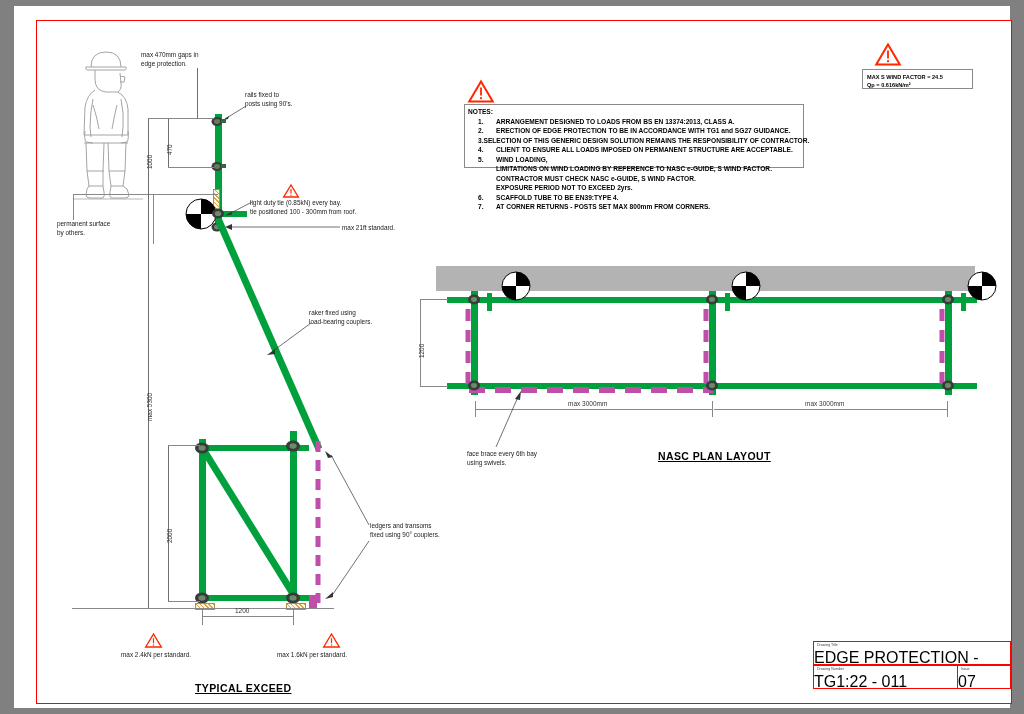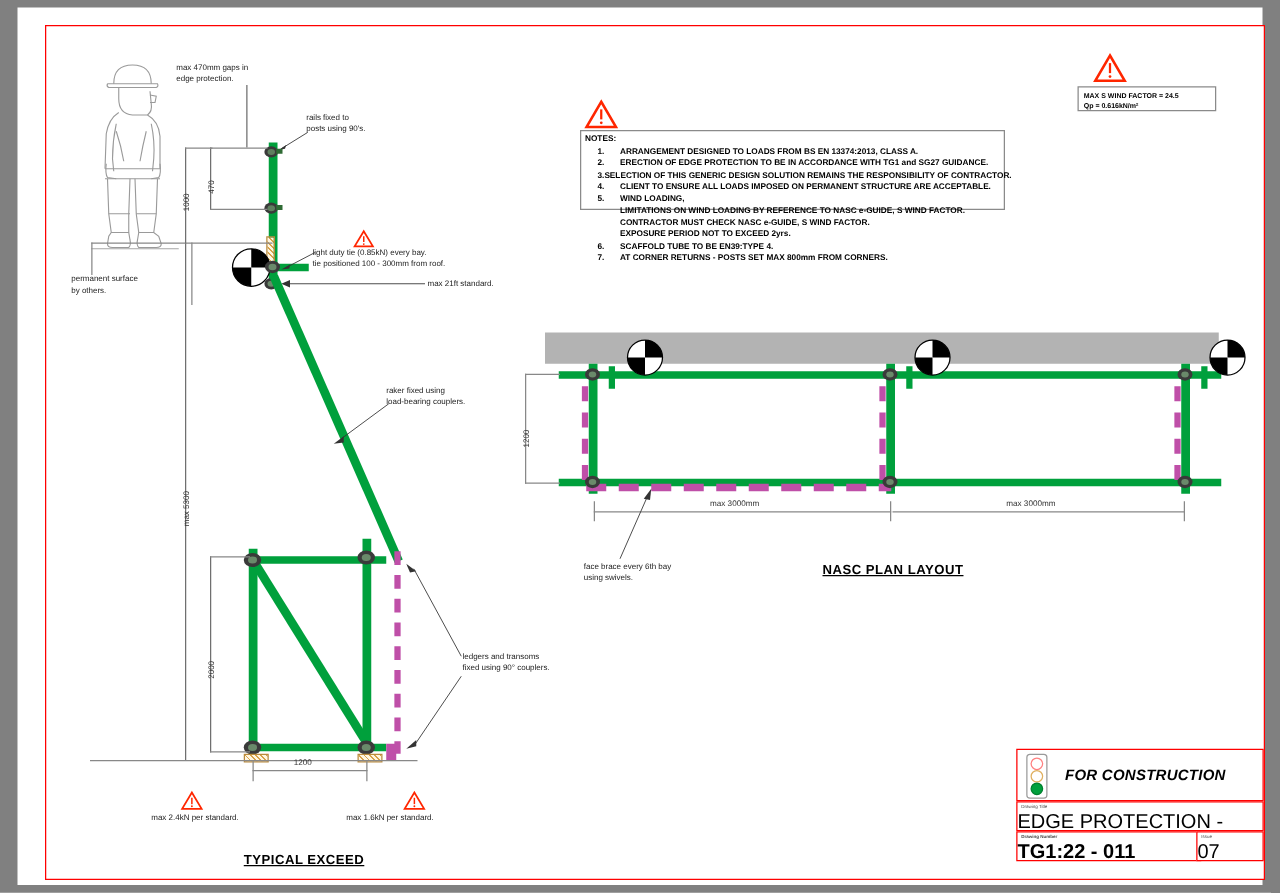--- a/index.html
+++ b/index.html
@@ -430,38 +430,27 @@
 using swivels.</div>
   <div class="abs" style="left:455px;top:370px;">
     <svg width="34" height="58">
           <line x1="4" y1="56" x2="26" y2="6" stroke="#333" stroke-width="0.7"></line>
           <polygon points="29,0 23,8 28,9" fill="#333"></polygon>
         </svg>
   </div>
 
   <div class="abs title-u" style="left:621px;top:429px;">NASC PLAN LAYOUT</div>
 
-  <div class="abs tb" style="left:776px;top:578px;width:198px;height:42px;">
-    <div class="abs" style="left:7px;top:3px;">
-      <svg width="17" height="36" viewBox="0 0 17 36">
-        <rect x="0.5" y="0.5" width="16" height="35" rx="2.5" fill="#fff" stroke="#9a9a9a" stroke-width="1"></rect>
-        <circle cx="8.5" cy="8" r="4.6" fill="#ffffff" stroke="#ff8080" stroke-width="1"></circle>
-        <circle cx="8.5" cy="18" r="4.6" fill="#ffffff" stroke="#e0b060" stroke-width="1"></circle>
-        <circle cx="8.5" cy="28" r="4.6" fill="#00A03C" stroke="#00802f" stroke-width="1"></circle>
-      </svg>
-    </div>
-    <div class="abs fc" style="left:38px;top:13px;">FOR CONSTRUCTION</div>
-  </div>
 
   <div class="abs tb" style="left:776px;top:620px;width:198px;height:24px;">
     <div class="abs tb-lbl" style="left:3px;top:1px;">Drawing Title</div>
     <div class="abs tb-val" style="left:0;top:7px;width:198px;">EDGE PROTECTION - STYLE 11</div>
   </div>
 
-  <div class="abs tb" style="left:776px;top:644px;width:148px;height:24px;font-weight:bold;">
+  <div class="abs tb" style="left:776px;top:644px;width:148px;height:24px;">
     <div class="abs tb-lbl" style="left:3px;top:1px;">Drawing Number</div>
     <div class="abs tb-val" style="left:0;top:7px;width:144px;">TG1:22 - 011</div>
   </div>
   <div class="abs tb" style="left:920px;top:644px;width:54px;height:24px;">
     <div class="abs tb-lbl" style="left:3px;top:1px;">Issue</div>
     <div class="abs tb-val" style="left:0;top:7px;width:54px;">07</div>
   </div>
 
 </div>
 </div>

